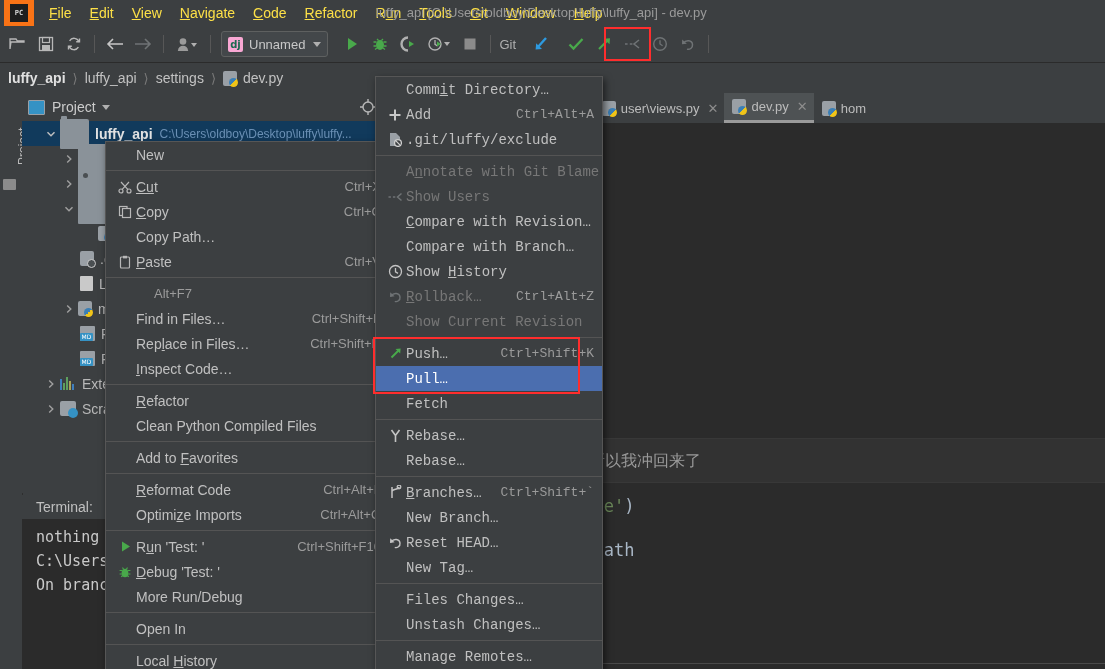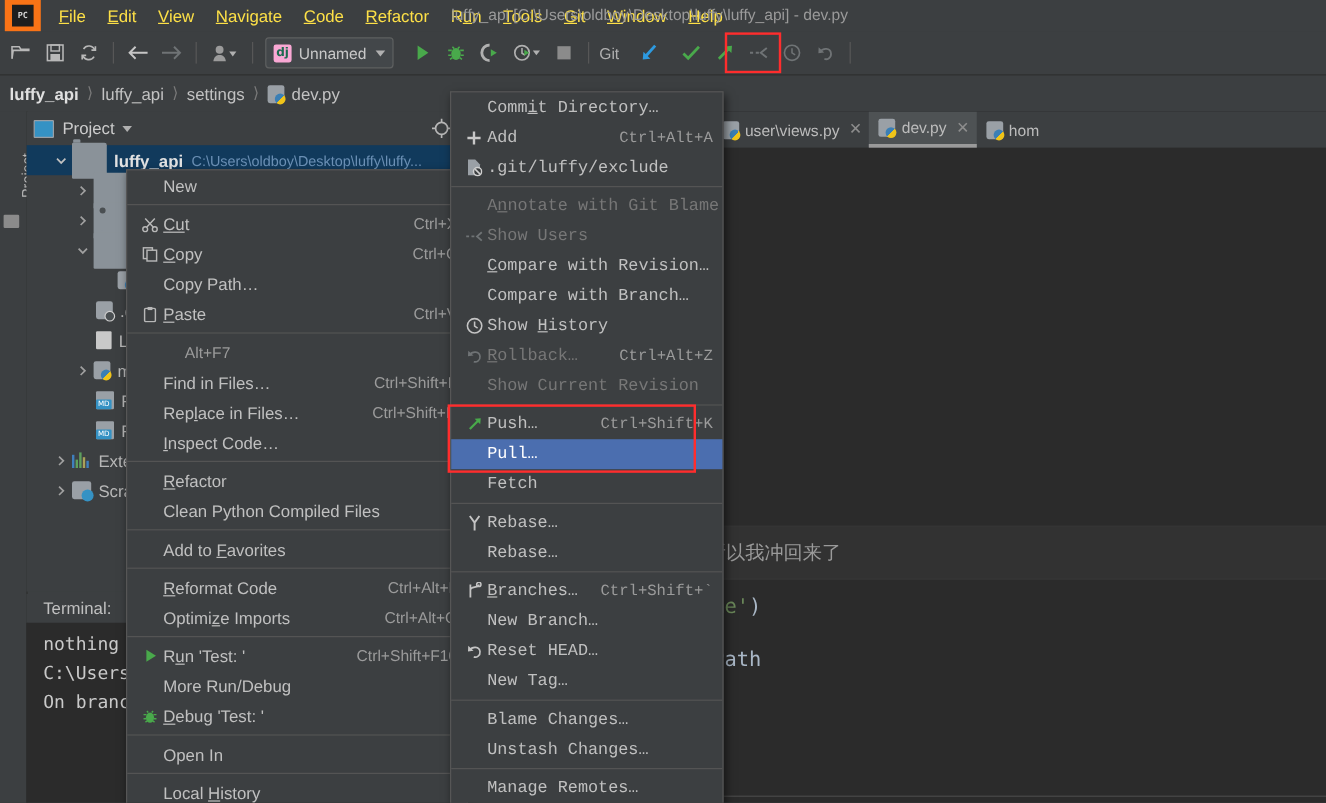--- a/index.html
+++ b/index.html
@@ -601,32 +601,32 @@
   <div class="mi">
     <span class="mic">
       <svg width="13" height="13" viewBox="0 0 13 13">
           <path d="M3 1.5l8 5-8 5z" fill="#49a94b"></path>
         </svg>
     </span>
     <span class="mtext">R<u>u</u>n 'Test: '</span>
     <span class="mkey">Ctrl+Shift+F10</span>
   </div>
   <div class="mi">
-    <span class="mic"></span>
-    <span class="mtext">More Run/Debug</span>
-    <span class="msub"></span>
-  </div>
-  <div class="mi">
     <span class="mic">
       <svg width="14" height="14" viewBox="0 0 14 14">
           <ellipse cx="7" cy="8" rx="3.4" ry="4.3" fill="#49a94b"></ellipse>
           <path d="M1.6 5.5h2.5M9.9 5.5h2.5M1.6 9h2.2M10.2 9h2.2M3.2 11.8l1.6-1.2M10.8 11.8l-1.6-1.2M4.4 2.6l1.2 1.2M9.6 2.6L8.4 3.8" stroke="#49a94b" stroke-width="1.2" fill="none"></path>
         </svg>
     </span>
     <span class="mtext"><u>D</u>ebug 'Test: '</span>
+  </div>
+  <div class="mi">
+    <span class="mic"></span>
+    <span class="mtext">More Run/Debug</span>
+    <span class="msub"></span>
   </div>
   <div class="mdiv"></div>
   <div class="mi">
     <span class="mic"></span>
     <span class="mtext">Open In</span>
     <span class="msub"></span>
   </div>
   <div class="mdiv"></div>
   <div class="mi">
     <span class="mic"></span>
@@ -761,21 +761,21 @@
     </span>
     <span class="mtext">Reset HEAD…</span>
   </div>
   <div class="mi">
     <span class="mic"></span>
     <span class="mtext">New Tag…</span>
   </div>
   <div class="mdiv"></div>
   <div class="mi">
     <span class="mic"></span>
-    <span class="mtext">Blame Changes…</span>
+    <span class="mtext">Files Changes…</span>
   </div>
   <div class="mi">
     <span class="mic"></span>
     <span class="mtext">Unstash Changes…</span>
   </div>
   <div class="mdiv"></div>
   <div class="mi">
     <span class="mic"></span>
     <span class="mtext">Manage Remotes…</span>
   </div>

